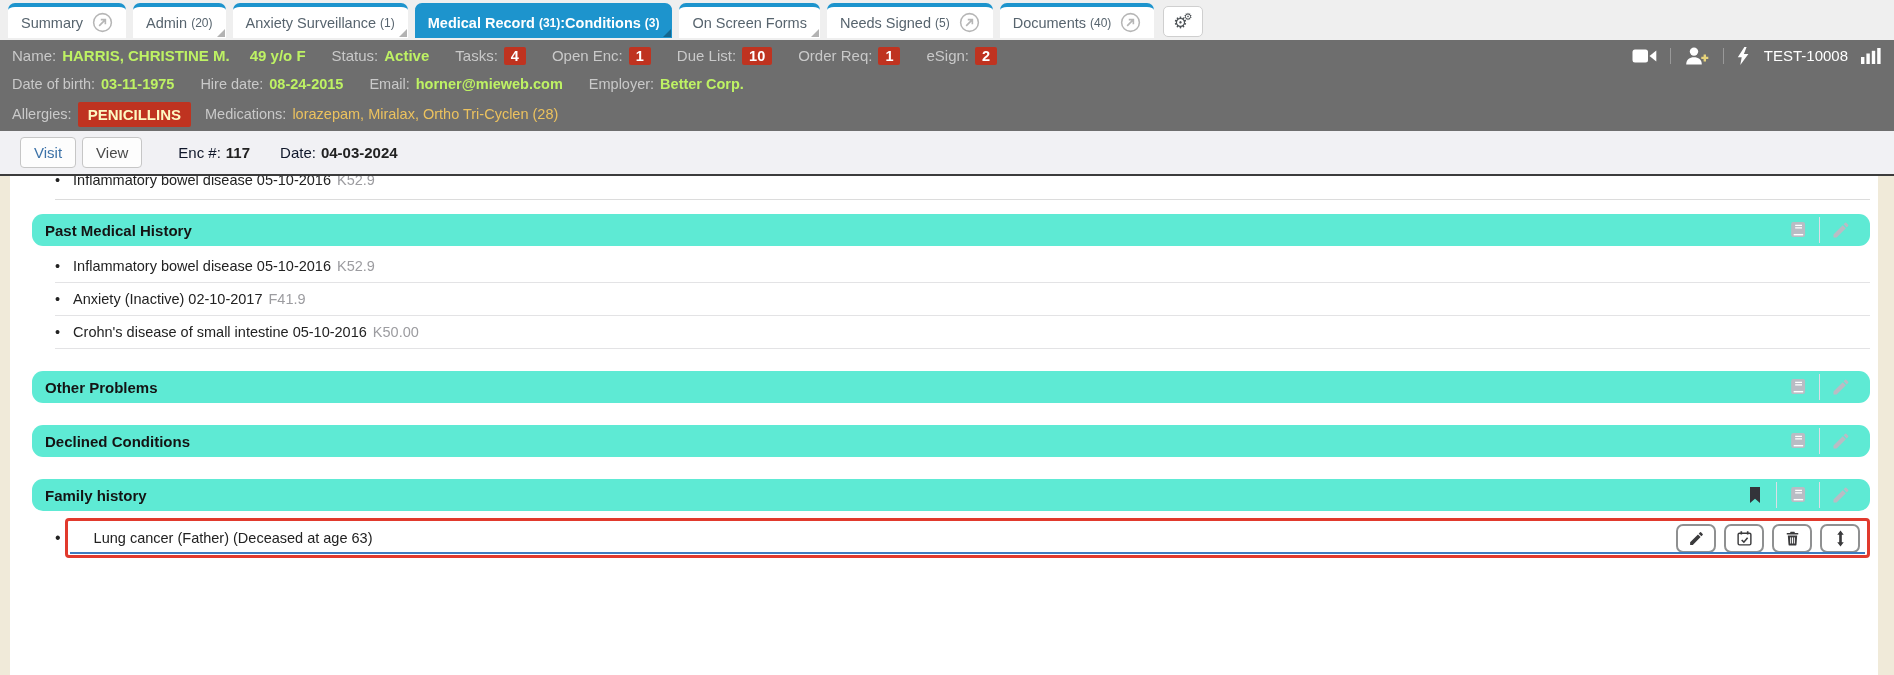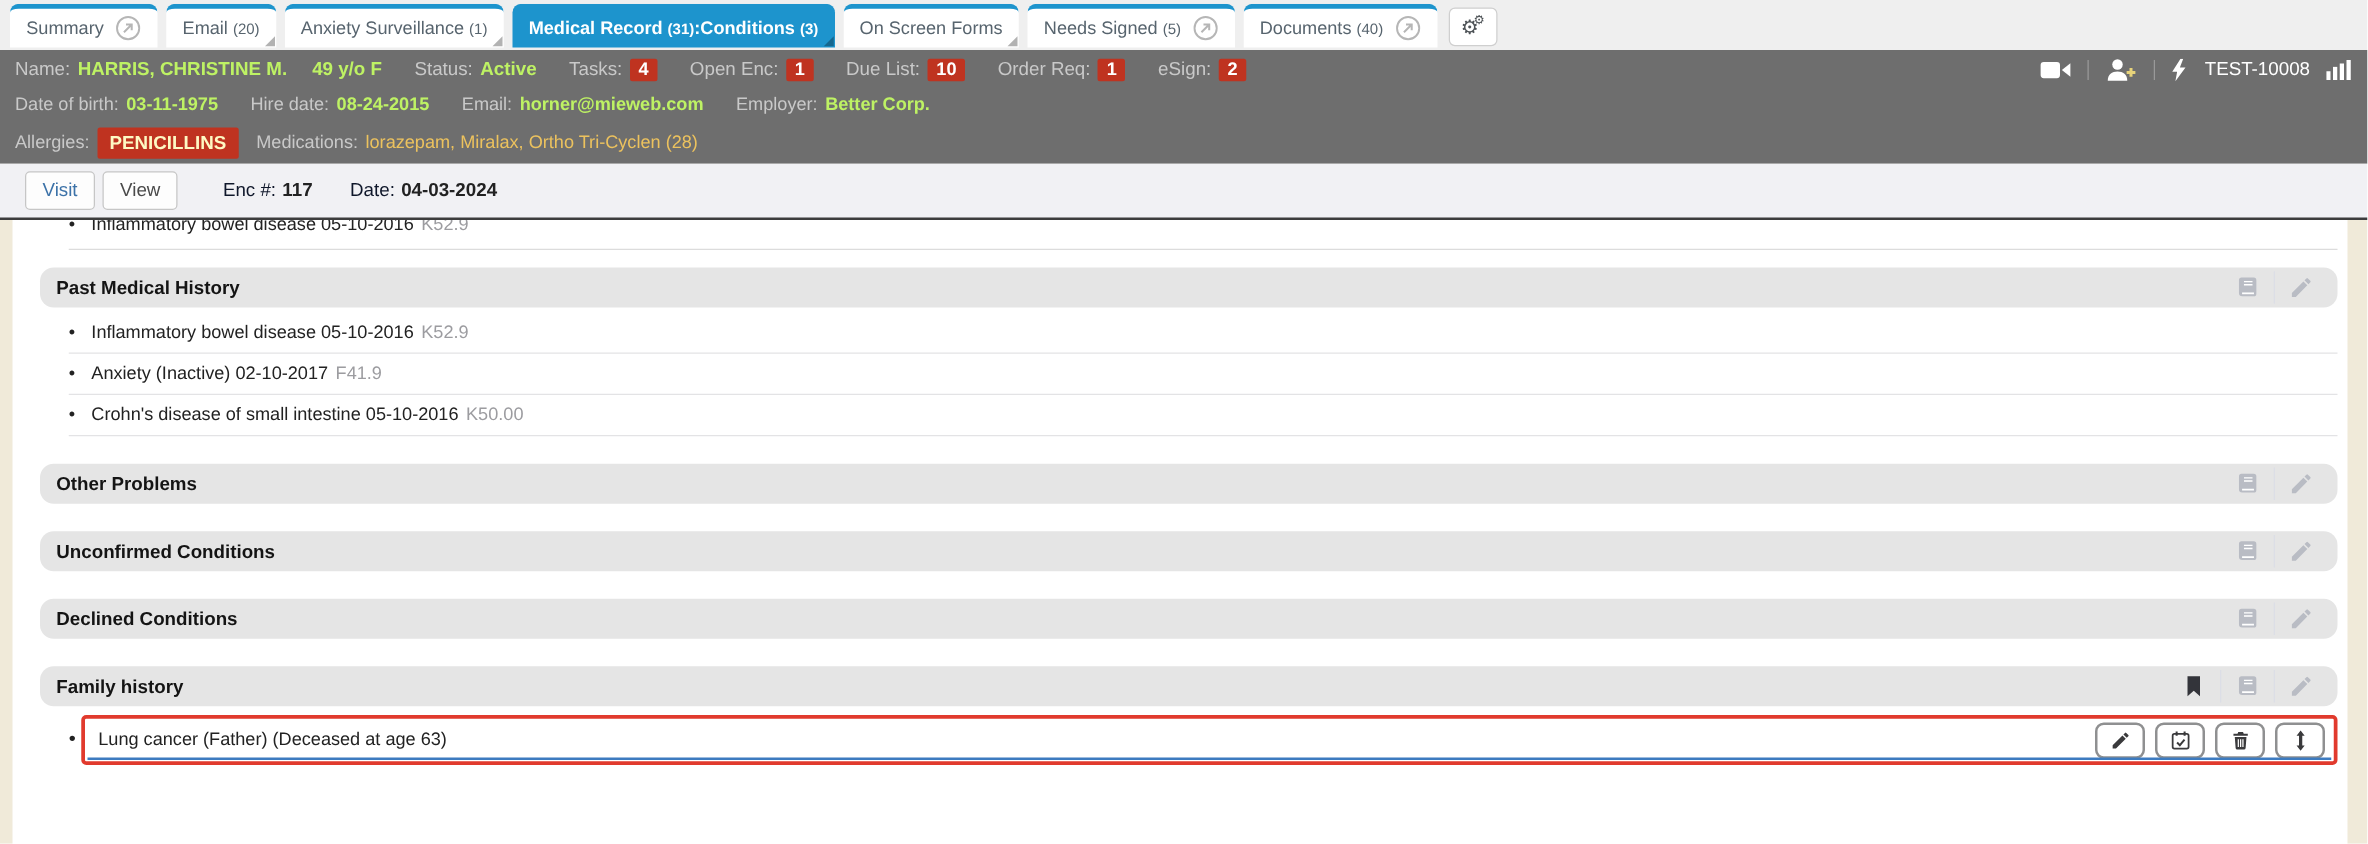--- a/index.html
+++ b/index.html
@@ -56,40 +56,40 @@
   .content { height:499px; display:flex; background:#ffffff; }
   .edge-l { width:10px; background:#f0ead9; }
   .edge-r { width:16px; background:#f0ead9; }
   .main { flex:1; padding:0 8px 0 22px; overflow:hidden; }
 
   .clipped { height:24px; overflow:hidden; margin-left:23px; border-bottom:1px solid #dcdcdc; }
   .clipped-inner { display:block; margin-top:-8px; font-size:14.5px; color:#222222; line-height:24px; }
 
   .section { margin-bottom:22px; }
   .section:first-of-type { margin-top:14px; }
-  .section-header { height:32px; background:#e5e5e5; border-radius:11px; display:flex;
+  .section-header { height:32px; background:#5eead4; border-radius:11px; display:flex;
                     align-items:center; padding:0 8px 0 13px; }
   .section-title { font-weight:bold; font-size:15px; color:#141414; }
   .header-icons { margin-left:auto; display:flex; align-items:center; }
   .hicon { width:20px; height:20px; color:#b9bcc4; margin:0 11px; cursor:pointer; }
   .hicon.dark { color:#33343a; }
   .vdiv { width:1px; height:26px; background:#dcdee6; }
 
   .items { margin-top:4px; }
   .item { display:flex; align-items:center; height:33px; border-bottom:1px solid #e3e3e5;
           margin-left:23px; font-size:14.5px; color:#222222; }
   .bullet::before { content:"•"; color:#222222; }
   .bullet { margin-right:13px; }
   .icode { color:#9c9ca0; margin-left:6px; }
 
   .fam-row { display:flex; align-items:center; margin-left:23px; margin-top:7px; }
   .fam-row .bullet { margin-right:4px; }
   .highlight-box { flex:1; position:relative; display:flex; align-items:center;
                    border:3px solid #e13a2d; border-radius:4px; height:40px;
-                   padding-left:11px; background:#ffffff; font-size:14.5px; color:#222222; }
+                   padding-left:26px; background:#ffffff; font-size:14.5px; color:#222222; }
   .highlight-box::after { content:""; position:absolute; left:2px; right:2px; bottom:1px;
                    height:2px; background:#3d7bc0; }
   .actions { margin-left:auto; display:flex; gap:8px; margin-right:7px; }
   .action-btn { width:40px; height:29px; border:2px solid #8f9091; border-radius:7px;
                 background:#ffffff; display:flex; align-items:center; justify-content:center;
                 color:#3a3a3c; cursor:pointer; }
   .action-btn svg { width:17px; height:17px; }
 
   .icon svg, .tab-ext svg, .hicon svg, .banner-icon svg { display:block; }
 </style>
@@ -101,21 +101,21 @@
       <div class="tab">
         <span>Summary</span>
         <span class="tab-ext">
           <svg viewBox="0 0 22 22" width="21" height="21">
             <circle cx="11" cy="11" r="9.3" fill="none" stroke="currentColor" stroke-width="1.6"></circle>
             <path d="M7.5 14.5 L14 8 M9.2 8 H14 V12.8" fill="none" stroke="currentColor" stroke-width="1.7"></path>
           </svg>
         </span>
       </div>
       <div class="tab fold">
-        <span>Email</span>
+        <span>Admin</span>
         <span class="tab-count">(20)</span>
       </div>
       <div class="tab fold">
         <span>Anxiety Surveillance</span>
         <span class="tab-count">(1)</span>
       </div>
       <div class="tab active fold">
         <span>Medical Record</span>
         <span class="tab-count">(31)</span>
         <span>:Conditions</span>
@@ -290,40 +290,20 @@
             <div class="item">
               <span class="bullet"></span>
               <span>Crohn's disease of small intestine 05-10-2016</span>
               <span class="icode">K50.00</span>
             </div>
           </div>
         </div>
         <div class="section">
           <div class="section-header">
             <span class="section-title">Other Problems</span>
-            <div class="header-icons">
-              <span class="hicon">
-                <svg viewBox="0 0 24 24" width="100%" height="100%">
-                  <path d="M7 2.5 h11 a2.5 2.5 0 0 1 2.5 2.5 v13 a2.5 2.5 0 0 1 -2.5 2.5 H7 a3.2 3.2 0 0 1 -3.2 -3.2 V5 A2.5 2.5 0 0 1 6.3 2.5 Z" fill="currentColor"></path>
-                  <path d="M6.8 17.6 h11.4" stroke="#fff" stroke-width="1.7"></path>
-                  <path d="M8.6 6.4 h8.2 M8.6 9.4 h8.2" stroke="#fff" stroke-width="1.3"></path>
-                </svg>
-              </span>
-              <span class="vdiv"></span>
-              <span class="hicon">
-                <svg viewBox="0 0 24 24" width="100%" height="100%">
-                  <path d="M3 17.25V21h3.75L17.81 9.94l-3.75-3.75L3 17.25zM20.71 7.04a1 1 0 0 0 0-1.41l-2.34-2.34a1 1 0 0 0-1.41 0l-1.83 1.83 3.75 3.75 1.83-1.83z" fill="currentColor"></path>
-                </svg>
-              </span>
-            </div>
-          </div>
-        </div>
-        <div class="section">
-          <div class="section-header">
-            <span class="section-title">Unconfirmed Conditions</span>
             <div class="header-icons">
               <span class="hicon">
                 <svg viewBox="0 0 24 24" width="100%" height="100%">
                   <path d="M7 2.5 h11 a2.5 2.5 0 0 1 2.5 2.5 v13 a2.5 2.5 0 0 1 -2.5 2.5 H7 a3.2 3.2 0 0 1 -3.2 -3.2 V5 A2.5 2.5 0 0 1 6.3 2.5 Z" fill="currentColor"></path>
                   <path d="M6.8 17.6 h11.4" stroke="#fff" stroke-width="1.7"></path>
                   <path d="M8.6 6.4 h8.2 M8.6 9.4 h8.2" stroke="#fff" stroke-width="1.3"></path>
                 </svg>
               </span>
               <span class="vdiv"></span>
               <span class="hicon">

